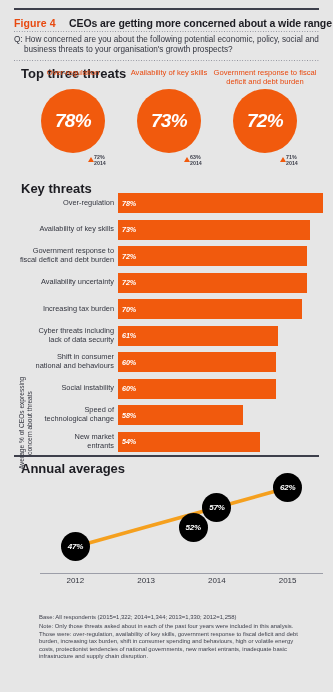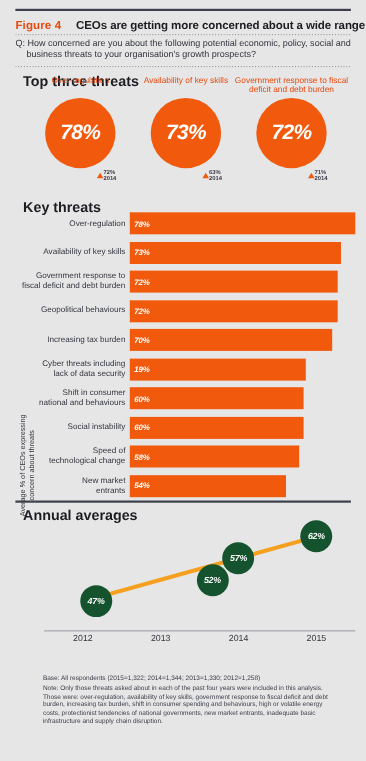--- a/index.html
+++ b/index.html
@@ -104,21 +104,21 @@
   }
   .xticks{
     position:absolute;left:26px;top:106px;width:283px;height:14px;
   }
   .xtick{
     position:absolute;top:0;width:46px;text-align:center;
     font-size:8px;color:#33353f;font-weight:normal;
   }
   .marker{
     position:absolute;width:29px;height:29px;border-radius:50%;
-    background:#14532d;display:flex;align-items:center;justify-content:center;
+    background:#000000;display:flex;align-items:center;justify-content:center;
     z-index:3;
   }
   .marker b{color:#ffffff;font-size:8px;font-weight:bold;font-style:italic;letter-spacing:-.2px;}
 
   
   .notes{position:absolute;left:39px;top:614px;width:266px;}
   .notes p{margin:0;font-size:5.9px;color:#3d3f4b;line-height:7.4px;}
   .notes p.base{margin-bottom:2px;}
 </style>
 </head>
@@ -214,21 +214,21 @@
           <span>fiscal deficit and debt burden</span>
         </div>
         <div class="bar-wrap">
           <div class="bar" style="width: 189.2px;">
             <b>72%</b>
           </div>
         </div>
       </div>
       <div class="bar-row">
         <div class="bar-label">
-          <span>Geopolitical behaviours</span>
+          <span>Availability uncertainty</span>
         </div>
         <div class="bar-wrap">
           <div class="bar" style="width: 189.2px;">
             <b>72%</b>
           </div>
         </div>
       </div>
       <div class="bar-row">
         <div class="bar-label">
           <span>Increasing tax burden</span>
@@ -239,21 +239,21 @@
           </div>
         </div>
       </div>
       <div class="bar-row">
         <div class="bar-label">
           <span>Cyber threats including</span>
           <span>lack of data security</span>
         </div>
         <div class="bar-wrap">
           <div class="bar" style="width: 160.3px;">
-            <b>19%</b>
+            <b>61%</b>
           </div>
         </div>
       </div>
       <div class="bar-row">
         <div class="bar-label">
           <span>Shift in consumer</span>
           <span>national and behaviours</span>
         </div>
         <div class="bar-wrap">
           <div class="bar" style="width: 157.7px;">
@@ -270,21 +270,21 @@
             <b>60%</b>
           </div>
         </div>
       </div>
       <div class="bar-row">
         <div class="bar-label">
           <span>Speed of</span>
           <span>technological change</span>
         </div>
         <div class="bar-wrap">
-          <div class="bar" style="width: 154px;">
+          <div class="bar" style="width: 125px;">
             <b>58%</b>
           </div>
         </div>
       </div>
       <div class="bar-row">
         <div class="bar-label">
           <span>New market</span>
           <span>entrants</span>
         </div>
         <div class="bar-wrap">
@@ -300,21 +300,21 @@
 
   <div class="lc">
     <div class="ylab" id="y-axis-label">
         <i>Average % of CEOs expressing</i>
         <i>concern about threats</i>
       </div>
     <div class="plot" id="line-plot">
         <svg width="283" height="103" style="position: absolute; left: 0px; top: 0px;">
           <polyline points="35.375,76.71428571428572 106.125,57.07142857142857 176.875,37.42857142857142 247.625,17.785714285714292" fill="none" stroke="#f5a01e" stroke-width="3.6"></polyline>
         </svg>
-        <div class="marker" style="left: 20.875px; top: 62.2143px; margin-left: 12px;">
+        <div class="marker" style="left: 20.875px; top: 62.2143px;">
           <b>47%</b>
         </div>
         <div class="marker" style="left: 91.625px; top: 43px; margin-left: 47px;">
           <b>52%</b>
         </div>
         <div class="marker" style="left: 162.375px; top: 22.9286px;">
           <b>57%</b>
         </div>
         <div class="marker" style="left: 233.125px; top: 3.28571px;">
           <b>62%</b>

